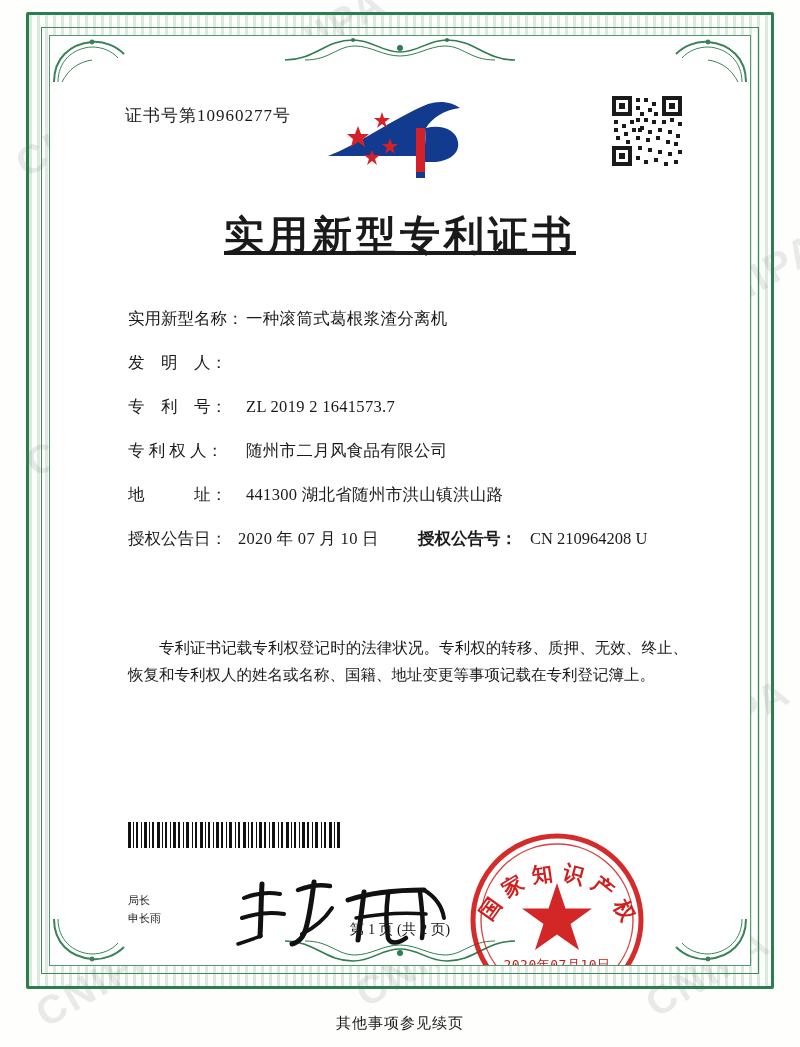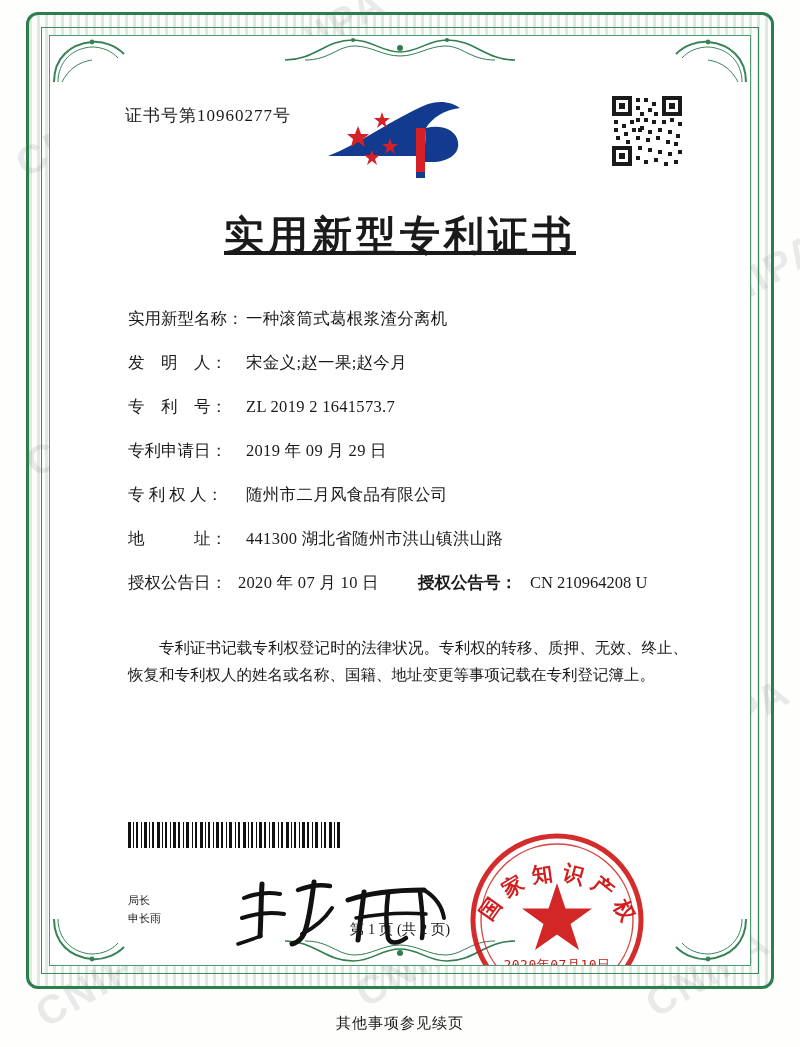--- a/index.html
+++ b/index.html
@@ -23,21 +23,21 @@
     background: #fefefd;
   }
 
   .frame-outer {
     position: absolute;
     left: 26px;
     top: 12px;
     right: 26px;
     bottom: 58px;
     border: 3px solid #2e7d4f;
-    border-radius: 12px;
+    border-radius: 2px;
     background:
       repeating-linear-gradient(
         90deg,
         rgba(46,125,79,0.16) 0px,
         rgba(46,125,79,0.16) 3px,
         rgba(255,255,255,0) 3px,
         rgba(255,255,255,0) 8px
       );
     box-sizing: border-box;
   }
@@ -397,29 +397,24 @@
 
         <div class="title">实用新型专利证书</div>
 
         <div class="fields">
           <div class="row">
             <span class="label">实用新型名称：</span>
             <span class="value">一种滚筒式葛根浆渣分离机</span>
           </div>
           <div class="row">
             <span class="label">发　明　人：</span>
-            <span class="value">宋金义;赵一果;赵今月</span>
           </div>
           <div class="row">
             <span class="label">专　利　号：</span>
             <span class="value">ZL 2019 2 1641573.7</span>
-          </div>
-          <div class="row">
-            <span class="label">专利申请日：</span>
-            <span class="value">2019 年 09 月 29 日</span>
           </div>
           <div class="row">
             <span class="label">专 利 权 人：</span>
             <span class="value">随州市二月风食品有限公司</span>
           </div>
           <div class="row">
             <span class="label">地　　　址：</span>
             <span class="value">441300 湖北省随州市洪山镇洪山路</span>
           </div>
           <div class="row double">

